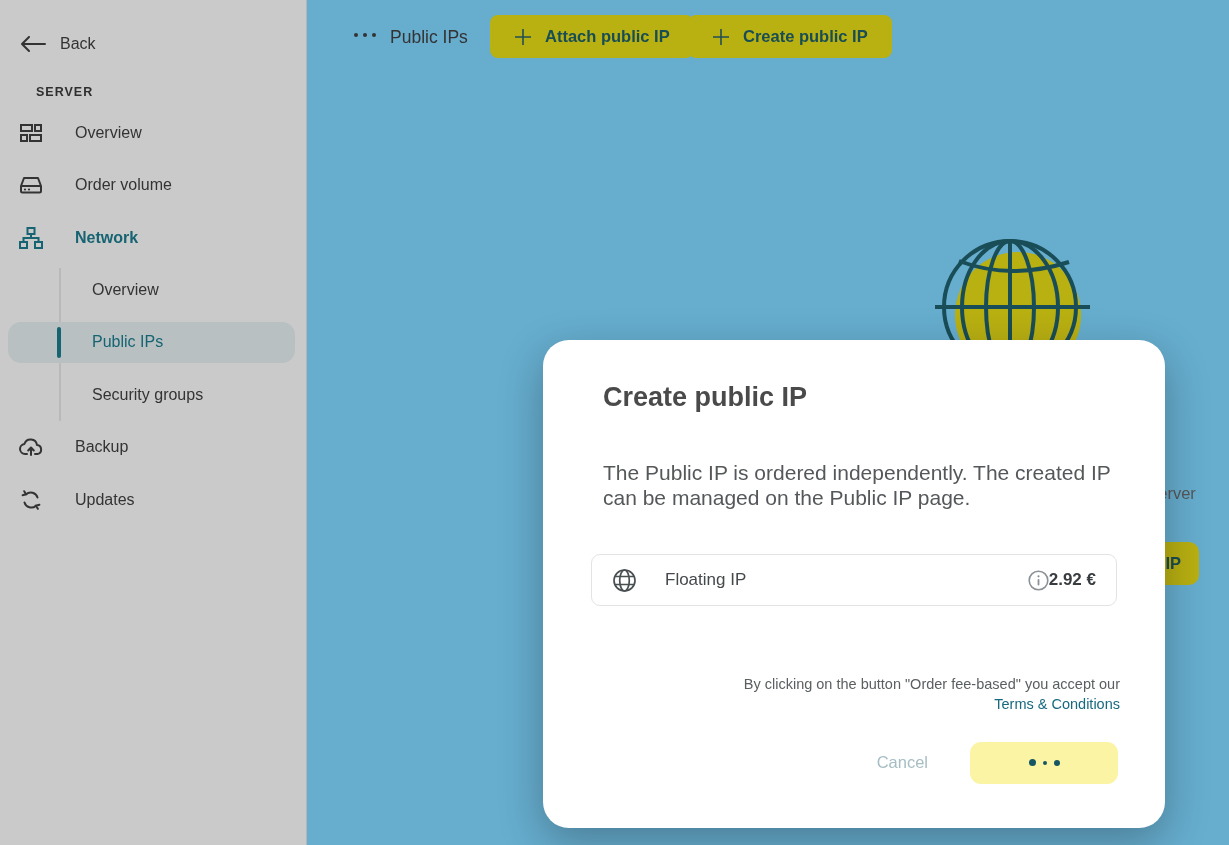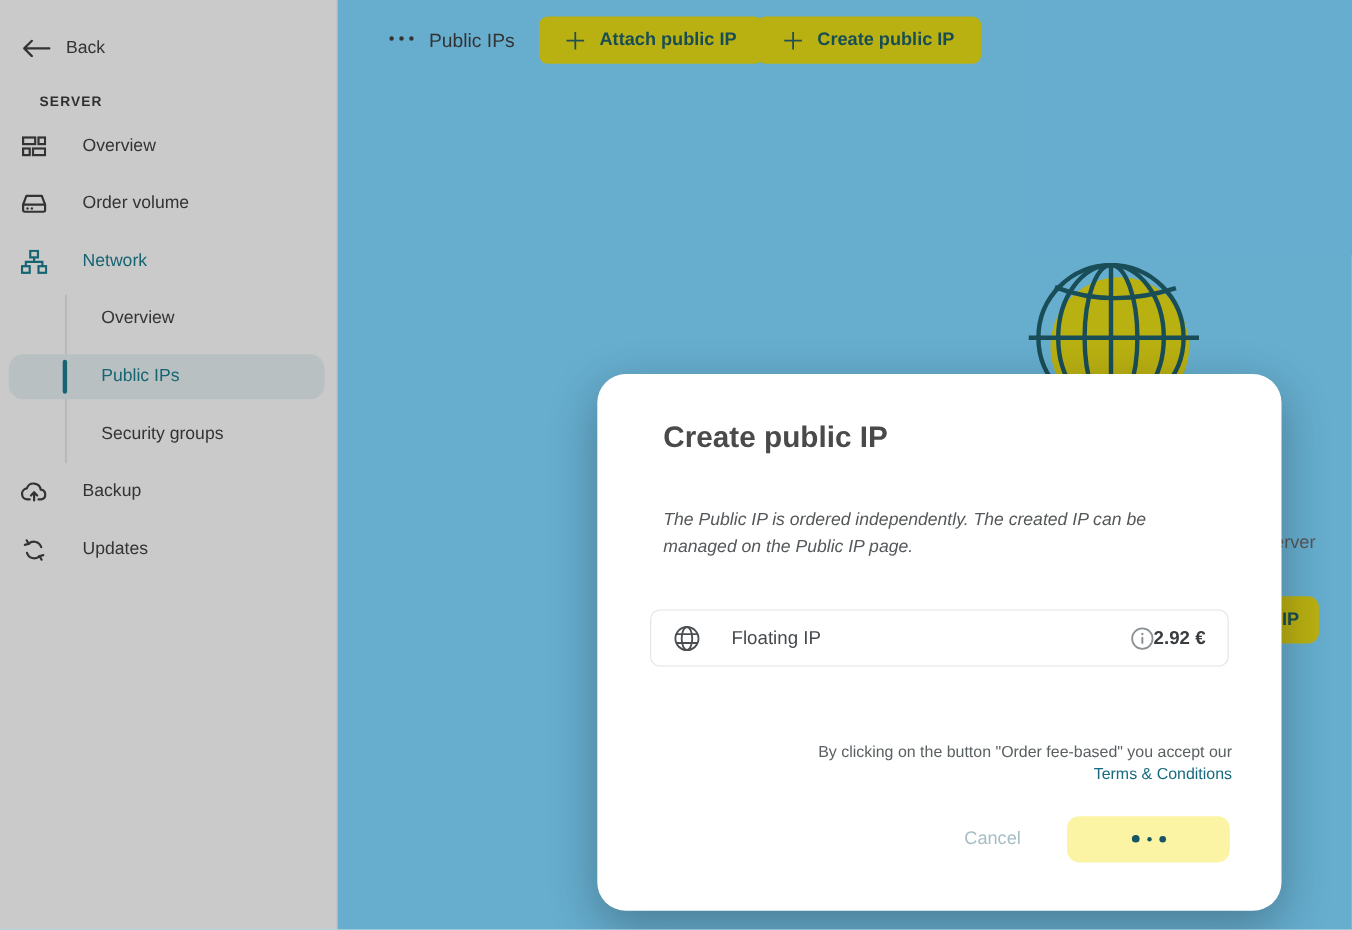--- a/index.html
+++ b/index.html
@@ -52,22 +52,22 @@
                     padding-right:18px; font-family:inherit; font-size:16.5px; font-weight:600;
                     color:#1e5f66; cursor:pointer; }
 
   
   .overlay { position:absolute; inset:0; background:rgba(0,0,0,0.18); z-index:10; }
   .modal { position:absolute; left:543px; top:340px; width:622px; height:488px;
            background:#ffffff; border-radius:26px; z-index:20;
            box-shadow:0 14px 44px rgba(0,0,0,0.28); }
   .modal-title { position:absolute; left:60px; top:42px; font-size:27px;
                  font-weight:bold; color:#4a4a4a; }
-  .modal-desc { position:absolute; left:60px; top:120px; width:508px; font-size:16px;
-                line-height:25px; color:#55585a;font-style:italic; }
+  .modal-desc { position:absolute; left:60px; top:120px; width:508px; font-size:21px;
+                line-height:25px; color:#55585a; }
   .ip-row { position:absolute; left:48px; top:214px; width:526px; height:52px;
             border:1px solid #e3e3e3; border-radius:9px; background:#fff;
             display:flex; align-items:center; padding:0 20px; cursor:pointer; }
   .ip-row .lbl { margin-left:28px; font-size:17px; color:#46494c; }
   .ip-row .right { margin-left:auto; display:flex; align-items:center; }
   .ip-row .price { font-size:17px; font-weight:bold; color:#393d40; }
   .terms { position:absolute; right:45px; top:334px; width:430px; text-align:right;
            font-size:14.5px; line-height:20px; color:#5a5f61; }
   .terms a { color:#17697f; text-decoration:none; cursor:pointer; }
   .actions { position:absolute; right:47px; top:401px; height:43px; display:flex;
@@ -122,21 +122,21 @@
             <path d="M5 3 h14 l3 8 v5 a1.5 1.5 0 0 1 -1.5 1.5 h-17 a1.5 1.5 0 0 1 -1.5 -1.5 v-5 z"></path>
             <path d="M2 11 h20"></path>
           </g>
           <circle cx="6" cy="14.5" r="1.1" fill="#3f3f3f"></circle>
           <circle cx="10" cy="14.5" r="1.1" fill="#3f3f3f"></circle>
         </svg>
       </span>
       <span class="lbl">Order volume</span>
     </div>
 
-    <div class="nav-item teal" style="top:218px;">
+    <div class="nav-item teal" style="top:218px;font-weight:bold;">
       <span class="ico">
         <svg width="24" height="22" viewBox="0 0 24 22">
           <g fill="none" stroke="#1b7a8c" stroke-width="2">
             <rect x="8.5" y="1" width="7" height="6"></rect>
             <rect x="1" y="15" width="7" height="6"></rect>
             <rect x="16" y="15" width="7" height="6"></rect>
             <path d="M12 7 v4 M4.5 15 v-4 h15 v4"></path>
           </g>
         </svg>
       </span>

